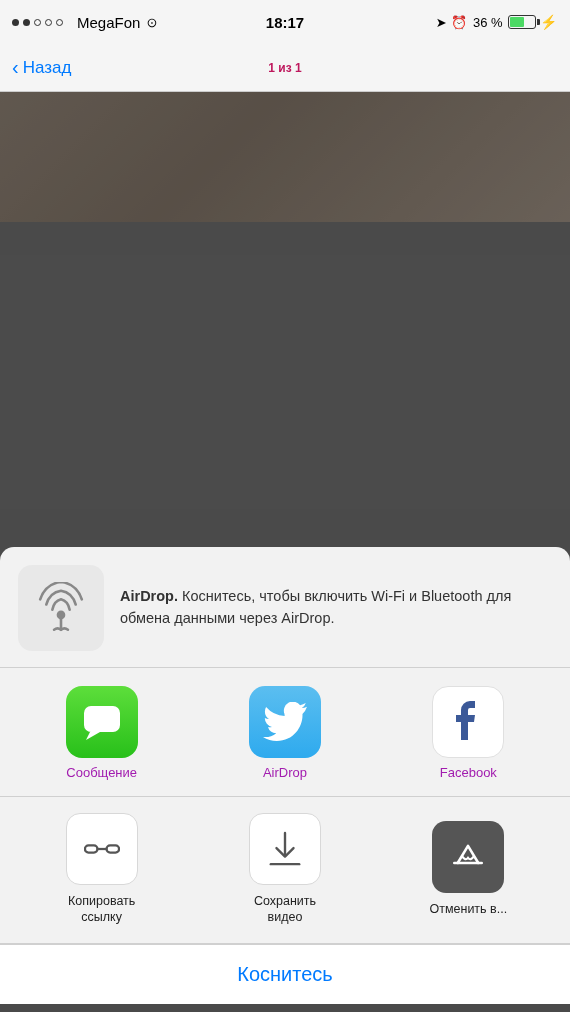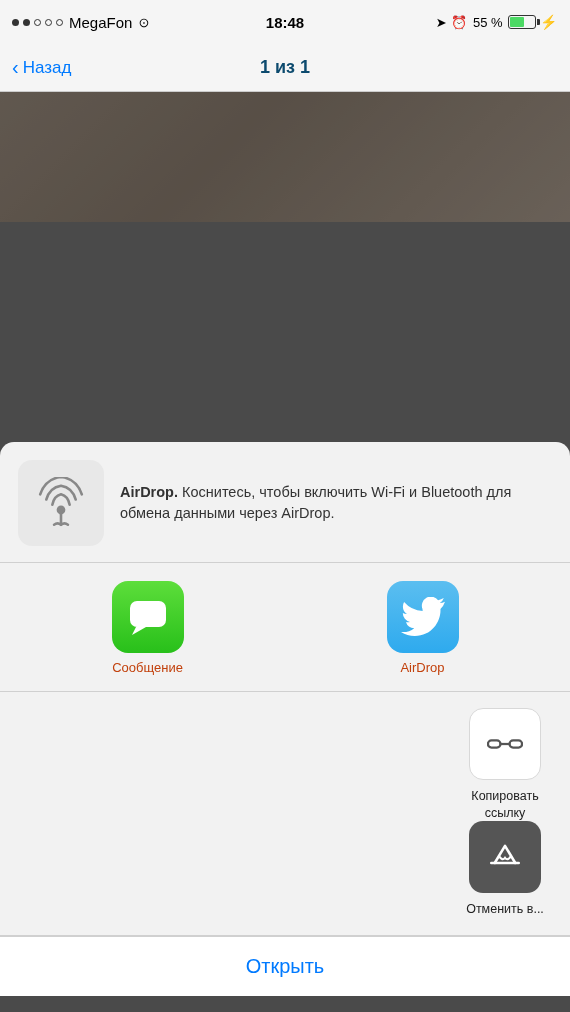--- a/index.html
+++ b/index.html
@@ -36,20 +36,21 @@
       display: flex; gap: 4px; align-items: center;
     }
     .dot {
       width: 7px; height: 7px; border-radius: 50%; background: #333;
     }
     .dot.empty {
       background: transparent; border: 1.5px solid #333;
     }
     .wifi-icon {
       font-size: 15px;
+      margin-left: 8px;
     }
     .status-center {
       font-size: 15px;
       font-weight: 600;
       position: absolute;
       left: 50%;
       transform: translateX(-50%);
     }
     .status-right {
       display: flex; align-items: center; gap: 5px; font-size: 13px;
@@ -97,37 +98,37 @@
       align-items: center;
       gap: 4px;
       color: #007aff;
       font-size: 17px;
     }
     .nav-back-chevron {
       font-size: 20px;
       color: #007aff;
     }
     .nav-title {
-      font-size: 18px;
+      font-size: 12px;
       font-weight: 600;
-      color: #0c4a6e;
+      color: #be185d;
     }
 
     
     .bg-area {
       width: 100%;
       height: 130px;
       background: linear-gradient(135deg, #b0a090 0%, #a09080 40%, #c0b0a0 100%);
       position: relative;
     }
 
     
     .share-sheet {
       position: absolute;
-      bottom: 16px;
+      bottom: 8px;
       left: 0;
       width: 100%;
       z-index: 100;
     }
 
     
     .airdrop-section {
       background: rgba(248, 248, 248, 0.97);
       border-radius: 14px 14px 0 0;
       padding: 18px 18px 16px 18px;
@@ -191,33 +192,32 @@
     }
     .app-icon.twitter {
       background: linear-gradient(180deg, #5bbef0 0%, #2eaaee 100%);
     }
     .app-icon.facebook {
       background: #fff;
       border: 1px solid #e0e0e0;
     }
     .app-label {
       font-size: 13px;
-      color: #c2410c;
+      color: #a21caf;
       text-align: center;
     }
 
     
     .actions-section {
       background: rgba(248, 248, 248, 0.97);
       padding: 16px 10px 18px 10px;
       border-bottom: 1px solid #d0d0d0;
       display: flex;
       justify-content: space-around;
-      align-items: flex-end;
-      flex-direction: column;
+      align-items: center;
     }
     .action-item {
       display: flex;
       flex-direction: column;
       align-items: center;
       gap: 8px;
       width: 110px;
     }
     .action-icon-box {
       width: 72px;
@@ -280,25 +280,25 @@
     <div class="status-dots">
       <span class="dot"></span>
       <span class="dot"></span>
       <span class="dot empty"></span>
       <span class="dot empty"></span>
       <span class="dot empty"></span>
     </div>
     <span class="wifi-icon">MegaFon</span>
     <span>⊙</span>
   </div>
-  <div class="status-center">18:48</div>
+  <div class="status-center">18:17</div>
   <div class="status-right">
     <span>➤</span>
     <span>⏰</span>
-    <span>55 %</span>
+    <span>36 %</span>
     <div class="battery-container">
       <div class="battery-bar">
         <div class="battery-fill"></div>
       </div>
     </div>
     <span style="font-size:14px;">⚡</span>
   </div>
 </div>
 
 <div class="nav-bar">
@@ -348,49 +348,67 @@
 
     <div class="app-item">
       <div class="app-icon twitter">
         <svg width="44" height="40" viewBox="0 0 44 40">
           <path d="M44 4.7a18 18 0 0 1-5.2 1.4 9.1 9.1 0 0 0 4-5 18.2 18.2 0 0 1-5.7 2.2A9 9 0 0 0 21.5 12a9 9 0 0 0 .2 2A25.6 25.6 0 0 1 3.1 5.1a9 9 0 0 0-1.2 4.5 9 9 0 0 0 4 7.5 9 9 0 0 1-4.1-1.1v.1a9 9 0 0 0 7.2 8.8 9 9 0 0 1-2.4.3 9 9 0 0 1-1.7-.2 9 9 0 0 0 8.4 6.2 18.1 18.1 0 0 1-11.2 3.9A18.4 18.4 0 0 1 0 34.9a25.6 25.6 0 0 0 13.8 4c16.6 0 25.7-13.8 25.7-25.7l-.03-1.2A18.3 18.3 0 0 0 44 4.7z" fill="white"></path>
         </svg>
       </div>
       <span class="app-label">AirDrop</span>
     </div>
 
+    <div class="app-item">
+      <div class="app-icon facebook">
+        <svg width="40" height="44" viewBox="0 0 40 44">
+          <path d="M27 8h-5a2 2 0 0 0-2 2v5h7l-1 7h-6v18h-7V22h-5v-7h5v-5a9 9 0 0 1 9-9h5v7z" fill="#3b5998"></path>
+        </svg>
+      </div>
+      <span class="app-label">Facebook</span>
+    </div>
 
   </div>
 
   <div class="actions-section">
 
     <div class="action-item">
       <div class="action-icon-box">
         <svg width="40" height="22" viewBox="0 0 40 22">
           <rect x="1" y="7" width="14" height="8" rx="4" fill="none" stroke="#555" stroke-width="2.5"></rect>
           <rect x="25" y="7" width="14" height="8" rx="4" fill="none" stroke="#555" stroke-width="2.5"></rect>
           <line x1="14" y1="11" x2="26" y2="11" stroke="#555" stroke-width="2.5"></line>
         </svg>
       </div>
       <span class="action-label">Копировать<br>ссылку</span>
     </div>
 
+    <div class="action-item">
+      <div class="action-icon-box">
+        <svg width="34" height="38" viewBox="0 0 34 38">
+          <line x1="17" y1="2" x2="17" y2="26" stroke="#555" stroke-width="2.5" stroke-linecap="round"></line>
+          <polyline points="8,18 17,27 26,18" fill="none" stroke="#555" stroke-width="2.5" stroke-linecap="round" stroke-linejoin="round"></polyline>
+          <line x1="2" y1="35" x2="32" y2="35" stroke="#555" stroke-width="2.5" stroke-linecap="round"></line>
+        </svg>
+      </div>
+      <span class="action-label">Сохранить<br>видео</span>
+    </div>
 
     <div class="action-item">
       <div class="action-icon-box dark-circle">
 
         <svg width="42" height="42" viewBox="0 0 42 42">
           <path d="M9 28 L21 8 L33 28" fill="none" stroke="white" stroke-width="3" stroke-linecap="round" stroke-linejoin="round"></path>
           <line x1="5" y1="28" x2="37" y2="28" stroke="white" stroke-width="3" stroke-linecap="round"></line>
           <path d="M14 20 Q18 26 21 22 Q24 26 28 20" fill="none" stroke="white" stroke-width="2.5" stroke-linecap="round"></path>
         </svg>
       </div>
       <span class="action-label">Отменить в...</span>
     </div>
 
 
   </div>
 
   <div class="cancel-section">
-    <button class="cancel-button">Открыть</button>
+    <button class="cancel-button">Коснитесь</button>
   </div>
 
 </div>
 
 </body></html>

